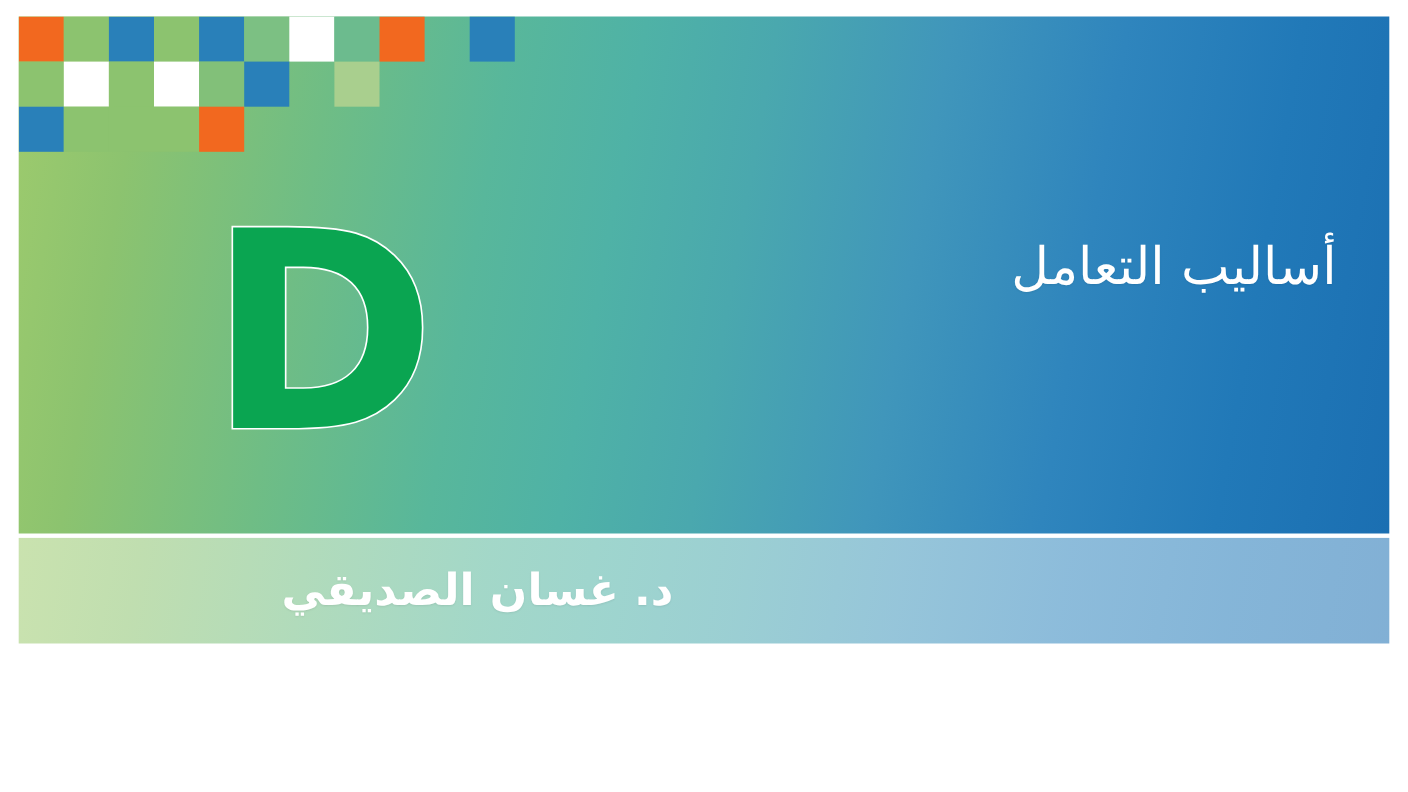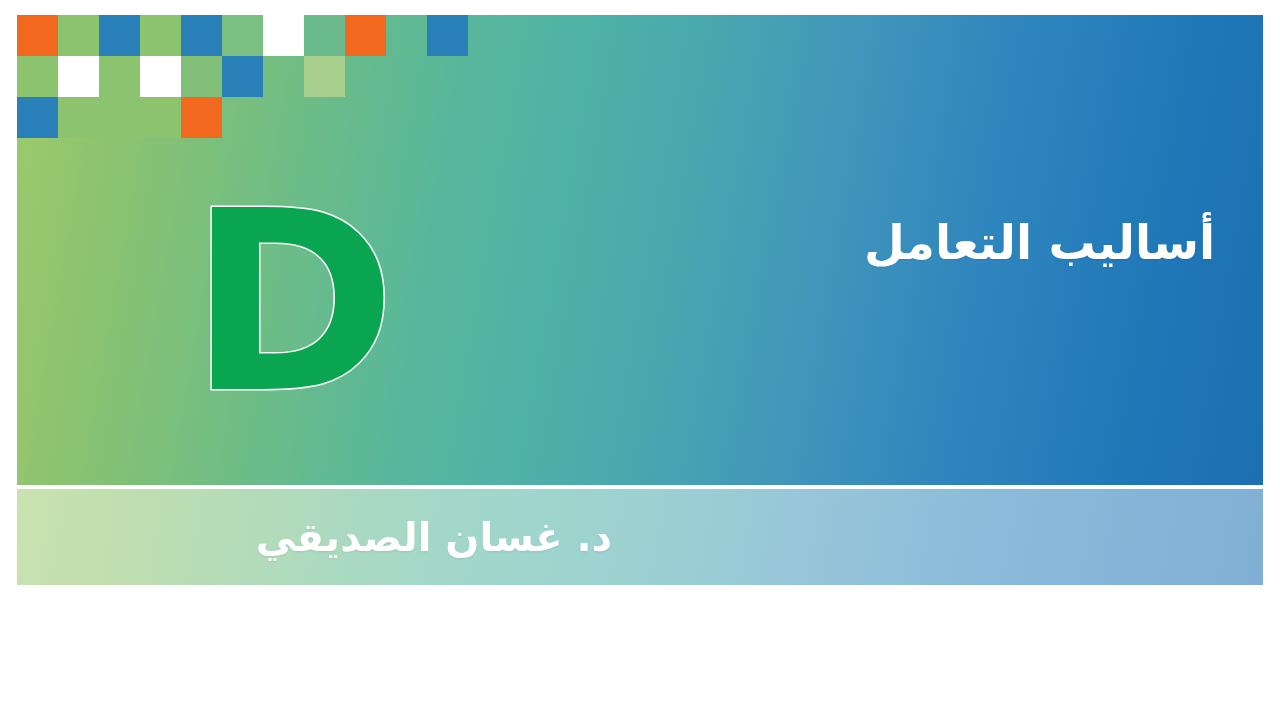--- a/index.html
+++ b/index.html
@@ -54,21 +54,21 @@
     user-select:none;
   }
 
   
   .title{
     position:absolute;
     right:48px; top:188px;
     width:620px;
     direction:rtl;
     color:#ffffff;
-    font-weight:bold;
+    font-weight:normal;
     font-size:47px;
     line-height:1.72;
     letter-spacing:0.5px;
     text-shadow:0 1px 2px rgba(0,0,0,.07);
   }
   .title .ln{display:block;}
 
   
   .band{
     position:absolute;

